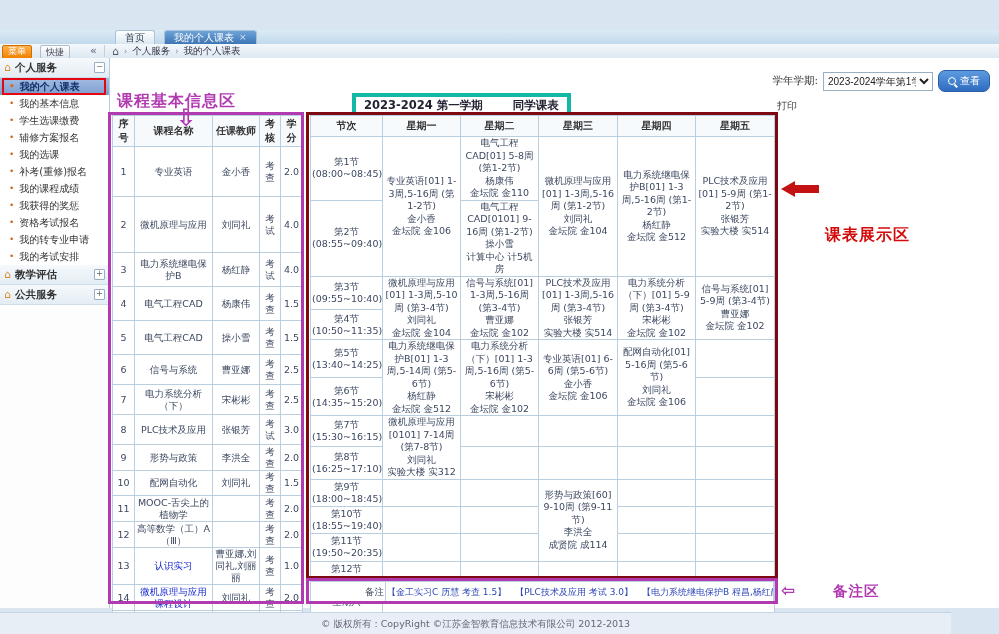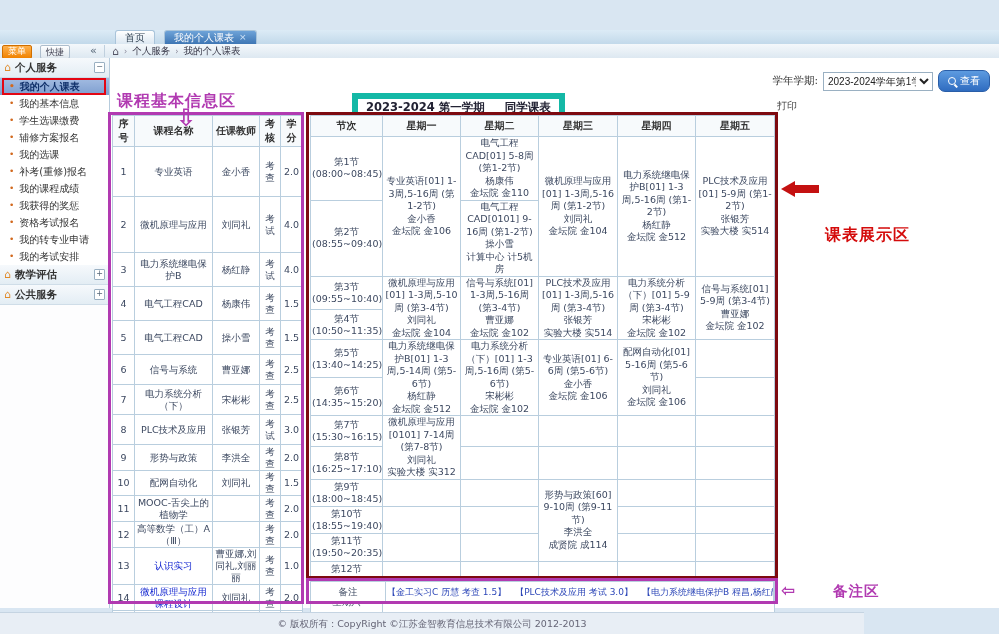--- a/index.html
+++ b/index.html
@@ -52,59 +52,59 @@
 
   
   .content{position:absolute;left:110px;top:58px;width:889px;height:550px;background:#fff;}
   .filter-bar{position:absolute;right:9px;top:70px;display:flex;align-items:center;gap:5px;}
   .filter-label{font-size:10.5px;color:#333;}
   .filter-bar select{width:110px;height:19px;font-size:10px;color:#222;border:1px solid #9ab0c2;background:#fff;}
   .btn-search{height:20px;padding:0 9px;background:linear-gradient(#5d9be0,#2f6cc0);border:1px solid #2a5ea8;border-radius:7px;color:#fff;font-size:10px;display:flex;align-items:center;gap:4px;cursor:pointer;}
   .mag{width:6px;height:6px;border:1.5px solid #fff;border-radius:50%;position:relative;display:inline-block;}
   .mag::after{content:'';position:absolute;width:4px;height:1.5px;background:#fff;transform:rotate(45deg);right:-3px;bottom:-2px;}
 
-  .sched-title{position:absolute;left:352px;top:93px;border:6px solid #14b8a6;padding:1px 8px;display:flex;gap:20px;font-size:11.5px;font-weight:bold;color:#223;background:#fff;white-space:nowrap;}
+  .sched-title{position:absolute;left:352px;top:93px;border:4px solid #14b8a6;padding:1px 8px;display:flex;gap:30px;font-size:11.5px;font-weight:bold;color:#223;background:#fff;white-space:nowrap;}
   .print{position:absolute;left:777px;top:99px;font-size:10px;color:#444;cursor:pointer;}
 
   
   table{border-collapse:collapse;table-layout:fixed;background:#fff;}
   td,th{border:1px solid #b9cede;overflow:hidden;}
   .ctable{position:absolute;left:112px;top:115px;width:190px;font-size:9.5px;color:#3c4860;}
   .ctable th{height:19px;font-size:10px;color:#333;background:#f7fafc;font-weight:bold;}
   .ctable td{text-align:center;padding:0 1px;line-height:12px;}
   .ctable .lnk{color:#0a1ecf;cursor:pointer;}
 
   .ttable{position:absolute;left:310px;top:115px;width:464px;font-size:9.5px;color:#3c4860;}
   .ttable th{height:18px;font-size:10px;color:#333;background:#f7fafc;font-weight:bold;}
   .ttable td{text-align:center;vertical-align:middle;padding:0 1px;}
   .ttable .pcell div{line-height:12px;}
   .ttable .ccell div{line-height:12.5px;}
 
   .notes{position:absolute;left:310px;top:581px;width:464px;font-size:9.5px;}
-  .notes td{height:18px;text-align:center;}
+  .notes td{height:18px;text-align:right;}
   .notes .nlabel{width:70px;color:#3c4860;}
   .notes .ncontent{color:#2d47b8;font-size:9px;white-space:nowrap;}
 
   
   .ov{position:absolute;pointer-events:none;box-sizing:border-box;}
   .box-red-side{left:2px;top:78px;width:104px;height:17px;border:2px solid #e30613;}
   .box-purple-course{left:108px;top:112px;width:196px;height:492px;border:3px solid #b13ab1;}
   .box-maroon-tt{left:306px;top:112px;width:472px;height:467px;border:3px solid #7d0a10;}
   .box-purple-notes{left:306px;top:578px;width:472px;height:26px;border:3px solid #b13ab1;}
   .ann-course-info{left:117px;top:91px;font-size:16px;font-weight:bold;color:#b13ab1;letter-spacing:1px;}
   .ann-down-arrow{left:176px;top:104px;font-size:24px;color:#b13ab1;font-weight:bold;}
   .ann-display{left:825px;top:177px;font-size:16px;font-weight:bold;color:#d40b0b;letter-spacing:1px;margin-top:48px;}
   .red-arrow{left:781px;top:181px;display:flex;align-items:center;}
   .red-arrow .tri{width:0;height:0;border-top:8px solid transparent;border-bottom:8px solid transparent;border-right:14px solid #c41111;}
   .red-arrow .bar{width:24px;height:8px;background:#c41111;}
   .ann-notes-arrow{left:781px;top:580px;font-size:17px;color:#b13ab1;font-weight:bold;}
   .ann-notes{left:833px;top:582px;font-size:14.5px;font-weight:bold;color:#b13ab1;letter-spacing:1px;}
 
   
-  .footer{position:absolute;left:0;top:612px;width:864px;height:22px;background:#e8eef5;border-top:1px solid #c5d4e2;display:flex;align-items:center;justify-content:center;font-size:9.5px;color:#667;}
+  .footer{position:absolute;left:0;top:612px;width:951px;height:22px;background:#e8eef5;border-top:1px solid #c5d4e2;display:flex;align-items:center;justify-content:center;font-size:9.5px;color:#667;}
 </style>
 </head>
 <body>
 
 <div class="page" data-interactable="false">
 
 
   <div class="greet" data-interactable="false">
     <span class="censor" data-interactable="false"></span>
     <span data-interactable="false">，您好！</span>

